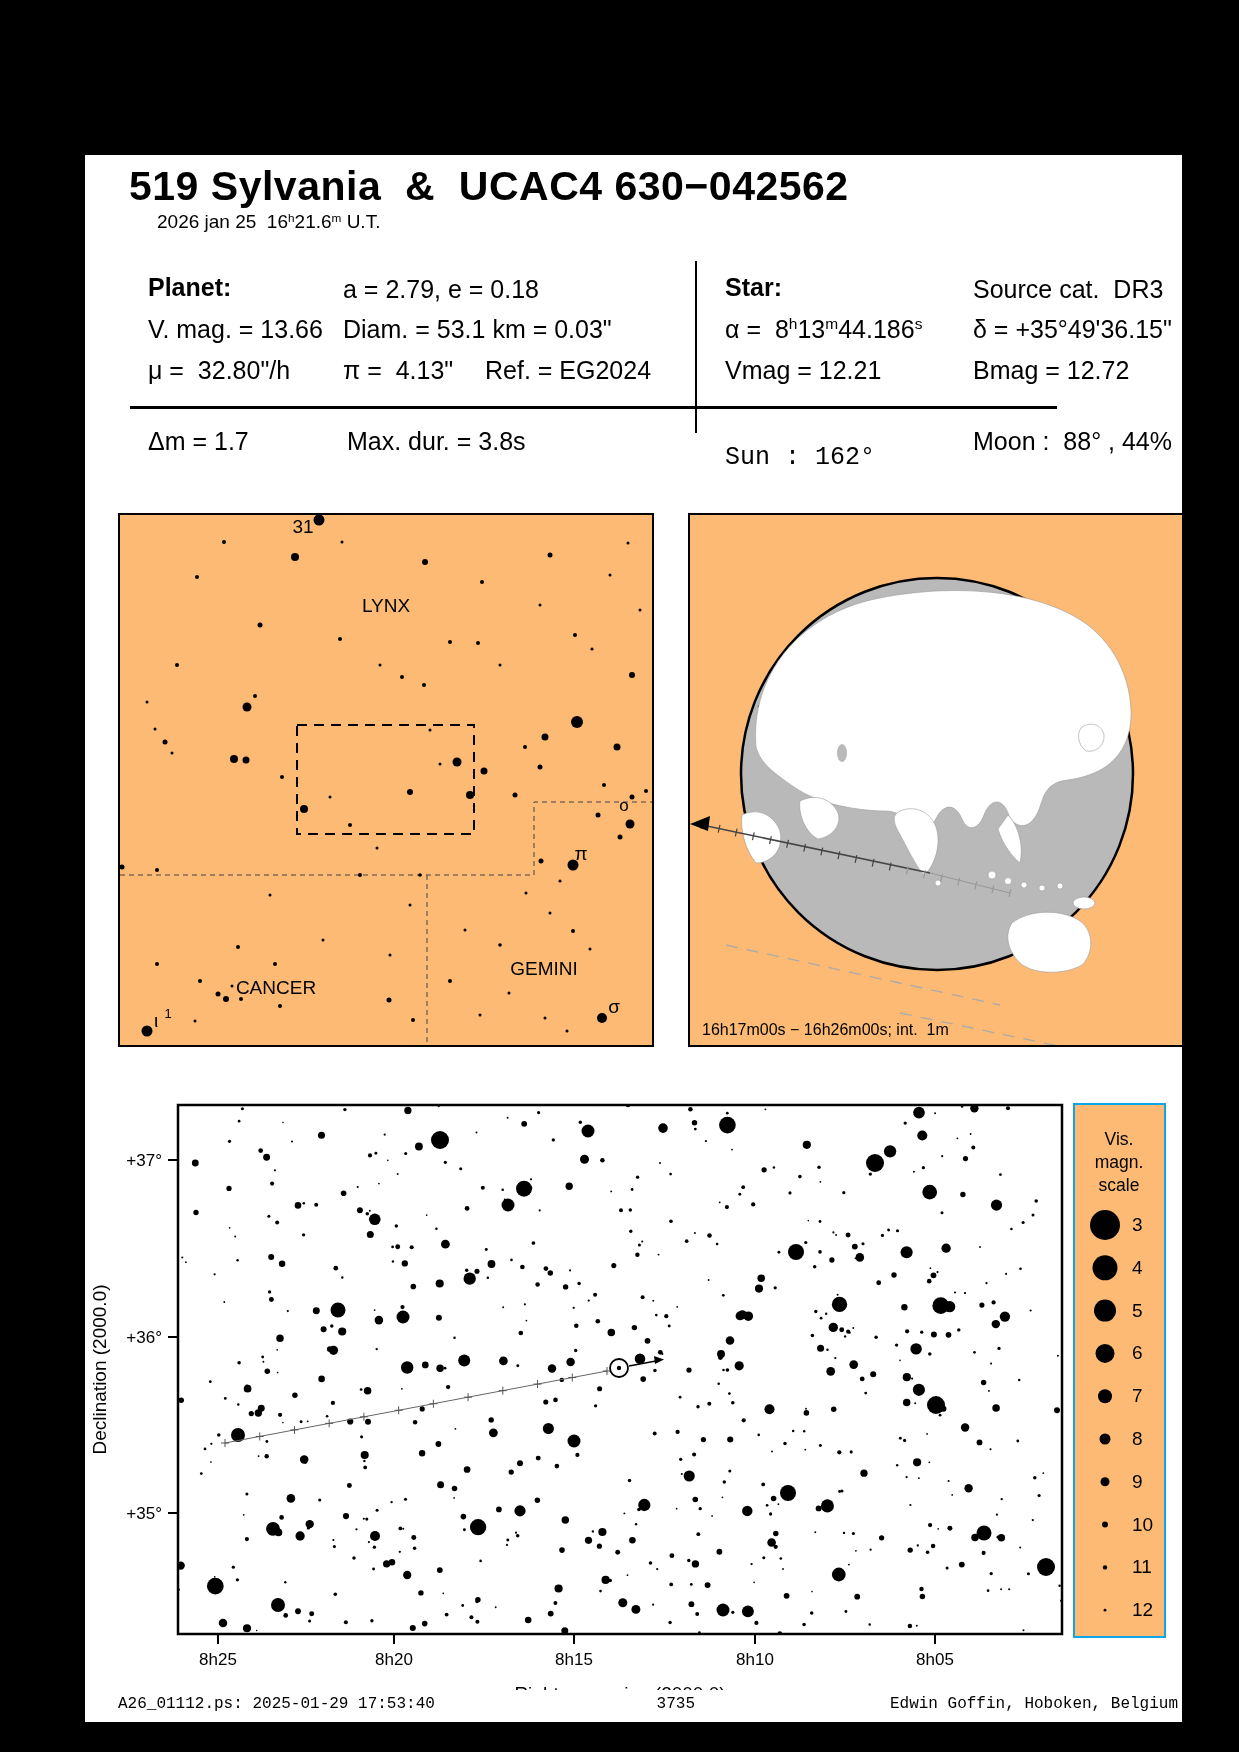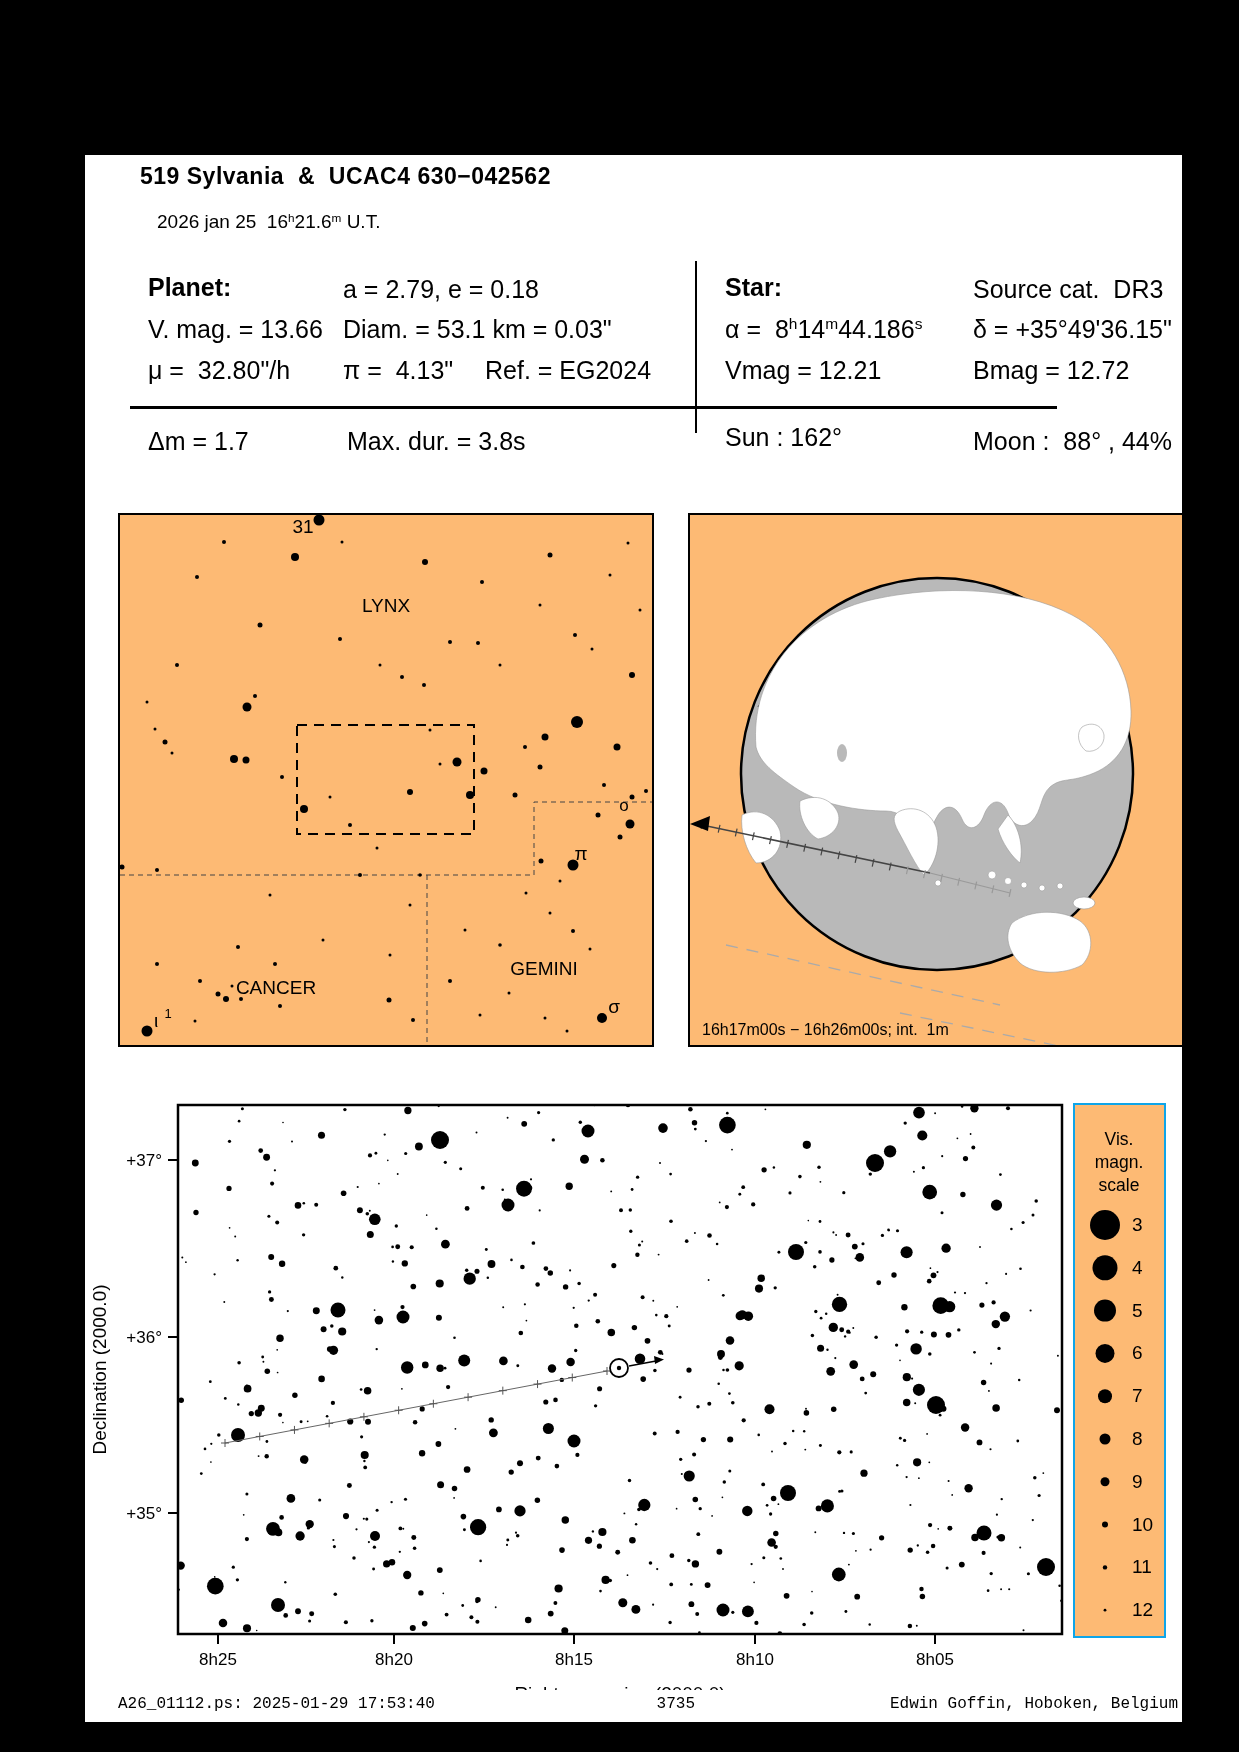--- a/index.html
+++ b/index.html
@@ -1,21 +1,21 @@
 <!DOCTYPE html>
 <html><head>
 <meta charset="utf-8">
 <style>
   html,body{margin:0;padding:0;background:#000;}
   .stage{position:relative;width:1239px;height:1752px;background:#000;overflow:hidden;
          font-family:"Liberation Sans","DejaVu Sans",sans-serif;color:#000;}
   .page{position:absolute;left:85px;top:155px;width:1097px;height:1567px;background:#fff;}
   .t{position:absolute;font-size:25px;white-space:pre;}
   .bold{font-weight:bold;}
-  .title{position:absolute;left:55px;top:8px;font-size:23px;font-weight:bold;letter-spacing:.5px;white-space:pre;}
+  .title{position:absolute;left:44px;top:8px;font-size:41px;font-weight:bold;letter-spacing:.5px;white-space:pre;}
   .subtitle{position:absolute;left:72px;top:56px;font-size:19px;white-space:pre;}
   .sup{font-size:.62em;position:relative;top:-.55em;}
   .vdiv{position:absolute;left:610px;top:106px;width:2px;height:172px;background:#000;}
   .hrule{position:absolute;left:45px;top:251px;width:927px;height:3px;background:#000;}
   .panel{position:absolute;background:#fdba74;}
   .finder{left:33px;top:358px;width:532px;height:530px;border:2px solid #000;}
   .globe{left:603px;top:358px;width:492px;height:530px;border:2px solid #000;}
   .legendbox{left:988px;top:948px;width:89px;height:531px;border:2px solid #0ea5e9;}
   .caption{position:absolute;left:12px;bottom:6px;font-size:16px;white-space:pre;background:transparent;}
   .fieldsvg{position:absolute;left:-2px;top:915px;}
@@ -40,30 +40,30 @@
     <div class="t" style="left:63px;top:160px;">V. mag. = 13.66</div>
     <div class="t" style="left:258px;top:160px;">Diam. = 53.1 km = 0.03"</div>
     <div class="t" style="left:63px;top:201px;">μ =  32.80"/h</div>
     <div class="t" style="left:258px;top:201px;">π =  4.13"</div>
     <div class="t" style="left:400px;top:201px;">Ref. = EG2024</div>
 
     <div class="vdiv"></div>
 
     <div class="t bold" style="left:640px;top:118px;">Star:</div>
     <div class="t" style="left:888px;top:120px;">Source cat.  DR3</div>
-    <div class="t" style="left:640px;top:160px;"><span>α =  8</span><span class="sup">h</span><span>14</span><span class="sup">m</span><span>44.186</span><span class="sup">s</span></div>
+    <div class="t" style="left:640px;top:160px;"><span>α =  8</span><span class="sup">h</span><span>13</span><span class="sup">m</span><span>44.186</span><span class="sup">s</span></div>
     <div class="t" style="left:888px;top:160px;">δ = +35°49'36.15"</div>
     <div class="t" style="left:640px;top:201px;">Vmag = 12.21</div>
     <div class="t" style="left:888px;top:201px;">Bmag = 12.72</div>
 
     <div class="hrule"></div>
 
     <div class="t" style="left:63px;top:272px;">Δm = 1.7</div>
     <div class="t" style="left:262px;top:272px;">Max. dur. = 3.8s</div>
-    <div class="t" style="left:640px;top:268px;">Sun : 162°</div>
+    <div class="t" style="left:640px;top:288px;font-family:Liberation Mono, monospace;">Sun : 162°</div>
     <div class="t" style="left:888px;top:272px;">Moon :  88° , 44%</div>
 
     <div class="panel finder">
       <svg id="finder-svg" width="532" height="530">
           <polyline points="0,360 414,360 414,287 532,287" fill="none" stroke="#444" stroke-width="1" stroke-dasharray="5,4"></polyline>
           <polyline points="307,360 307,530" fill="none" stroke="#444" stroke-width="1" stroke-dasharray="5,4"></polyline>
           <rect x="177" y="210" width="177" height="109" fill="none" stroke="#000" stroke-width="2" stroke-dasharray="10,7"></rect>
           <circle cx="199" cy="5" r="5.5" fill="#000"></circle>
           <circle cx="175" cy="42" r="4" fill="#000"></circle>
           <circle cx="104" cy="27" r="2" fill="#000"></circle>

